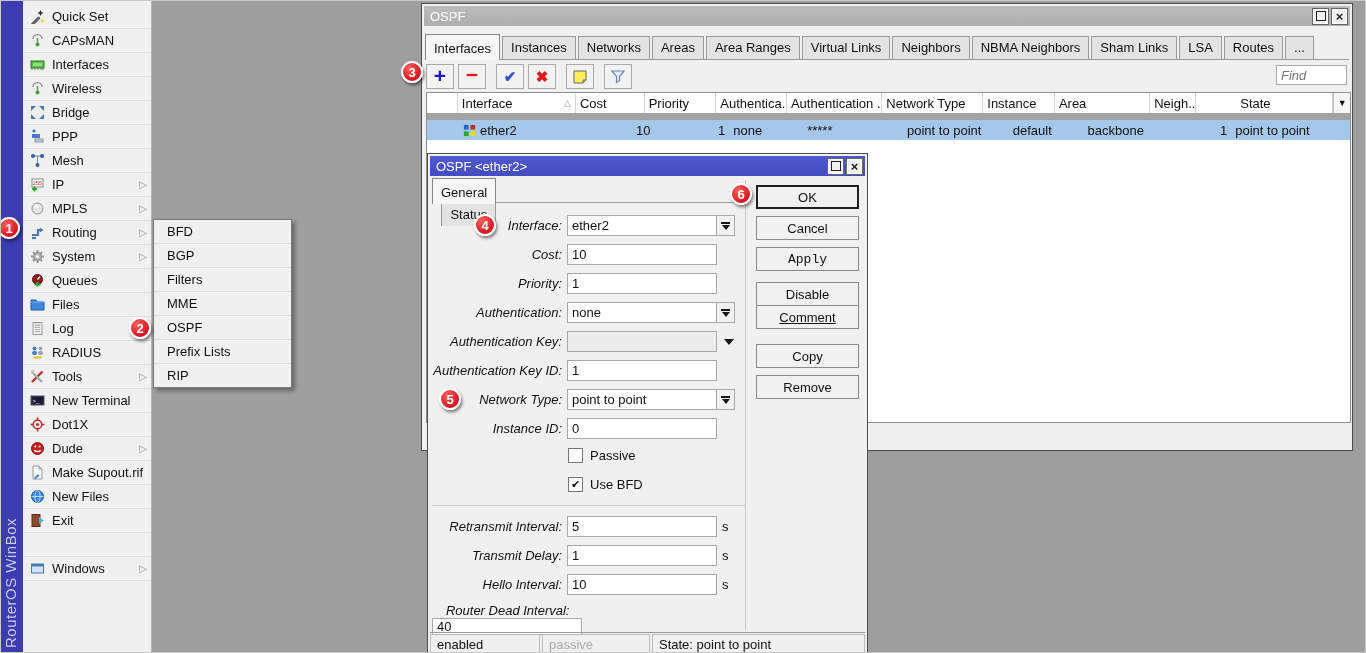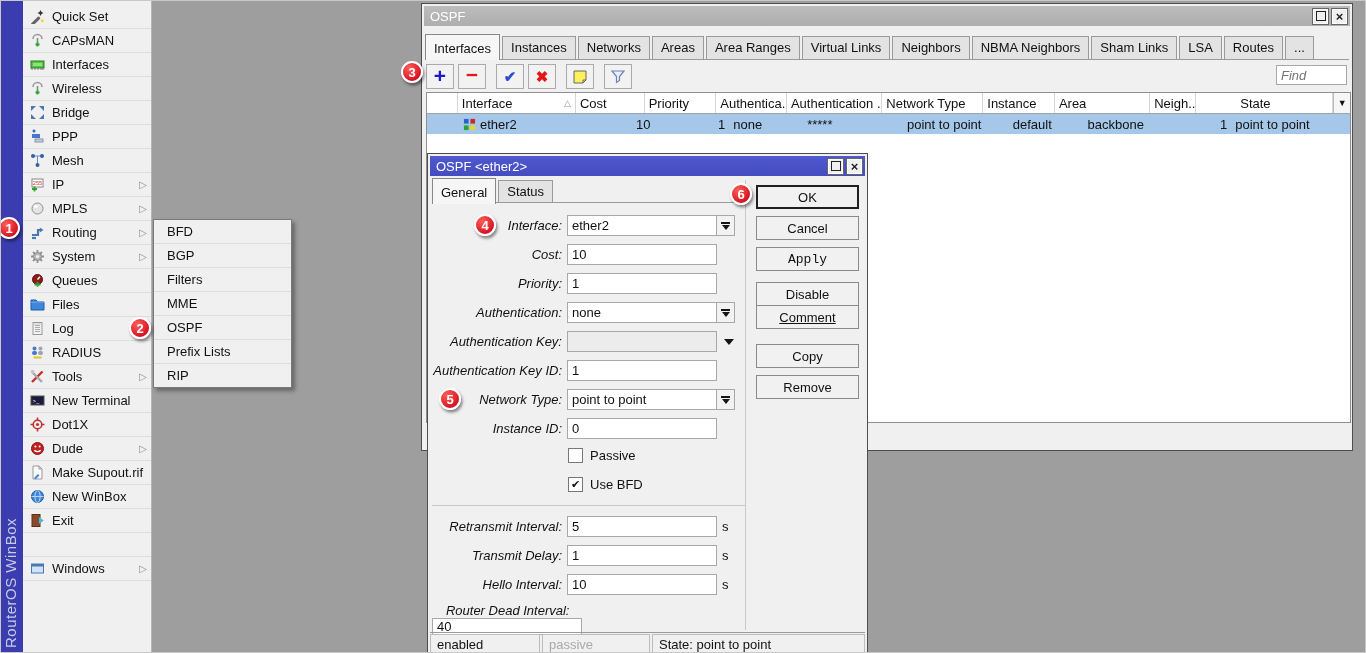--- a/index.html
+++ b/index.html
@@ -44,21 +44,21 @@
   .tool-btn{width:28px;height:25px;border:1px solid #aaa;background:#f2f2f2;display:flex;align-items:center;justify-content:center;margin-right:4px;box-sizing:border-box;}
   .tool-gap{width:6px;}
   .glyph-plus{color:#1a1ac8;font-size:21px;font-weight:bold;line-height:1;margin-top:-2px;}
   .glyph-minus{color:#e01818;font-size:21px;font-weight:bold;line-height:1;margin-top:-4px;}
   .glyph-check{color:#2b4fd0;font-size:15px;font-weight:bold;}
   .glyph-cross{color:#e01818;font-size:15px;font-weight:bold;}
   .find-input{position:absolute;width:71px;height:20px;border:1px solid #a8a8a8;background:#fff;
     font-style:italic;color:#999;font-size:13px;padding:0 4px;box-sizing:border-box;font-family:"Liberation Sans",sans-serif;}
   
   .list-panel{position:absolute;background:#fff;border:1px solid #8f8f8f;box-sizing:border-box;}
-  .thead{display:flex;height:20px;border-bottom:1px solid #a3a3a3;background:#fff;}
+  .thead{display:flex;height:20px;border-bottom:7px solid #a3a3a3;background:#fff;}
   .th{box-sizing:border-box;border-right:1px solid #d6d6d6;padding:2px 4px;white-space:nowrap;overflow:hidden;display:flex;align-items:center;}
   .th .sort{margin-left:auto;color:#999;font-size:9px;}
   .th.colbtn{justify-content:center;background:#f6f6f6;border-left:1px solid #bbb;}
   .trow{display:flex;height:20px;background:#a5c7ea;}
   .td{box-sizing:border-box;padding:2px 4px;white-space:nowrap;overflow:hidden;display:flex;align-items:center;}
   .td.num{justify-content:flex-end;}
   .eth-icon{width:13px;height:13px;margin-right:4px;}
   .eth-icon svg{width:13px;height:13px;display:block;}
   
   .fieldrow{position:absolute;display:flex;align-items:center;height:21px;}
@@ -310,21 +310,21 @@
         <span class="side-label">Make Supout.rif</span>
       </div>
       <div class="side-item">
         <span class="side-icon">
           <svg viewBox="0 0 15 15">
             <circle cx="7.5" cy="7.5" r="6" fill="#3f87d8" stroke="#1d5cab"></circle>
             <ellipse cx="7.5" cy="7.5" rx="2.6" ry="6" fill="none" stroke="#bcd6f0"></ellipse>
             <path d="M1.5 7.5h12" stroke="#bcd6f0"></path>
           </svg>
         </span>
-        <span class="side-label">New WinBox</span>
+        <span class="side-label">New Files</span>
       </div>
       <div class="side-item">
         <span class="side-icon">
           <svg viewBox="0 0 15 15">
             <rect x="2" y="1.5" width="8" height="12" fill="#8a4a2a" stroke="#5e2f18"></rect>
             <path d="M13.8 7.5L9 4v7z" fill="#4ab8d8"></path>
           </svg>
         </span>
         <span class="side-label">Exit</span>
       </div>
@@ -492,21 +492,21 @@
   <div class="win" style="left:426px;top:152px;width:441px;height:501px;z-index:20;">
     <div class="titlebar blue">
       <span>OSPF &lt;ether2&gt;</span>
       <span class="title-btns">
         <span class="tbtn">
             <span class="maxsq"></span>
           </span>
         <span class="tbtn" style="font-weight:bold;">×</span>
       </span>
     </div>
-    <div class="tabrow" id="dialog-tabs" style="left:4px;top:24px;height:25px;">
+    <div class="tabrow" id="dialog-tabs" style="left:4px;top:24px;height:25px;flex-direction:column;">
         <div class="tab active">General</div>
         <div class="tab">Status</div>
       </div>
     <div style="position:absolute;left:4px;right:130px;top:48px;border-bottom:1px solid #9a9a9a;"></div>
 
     <div id="dialog-fields">
         <div class="fieldrow" style="left: 4px; top: 61px;">
           <span class="flabel">Interface:</span>
           <input class="finput" value="ether2" style="">
           <span class="updown-btn">

